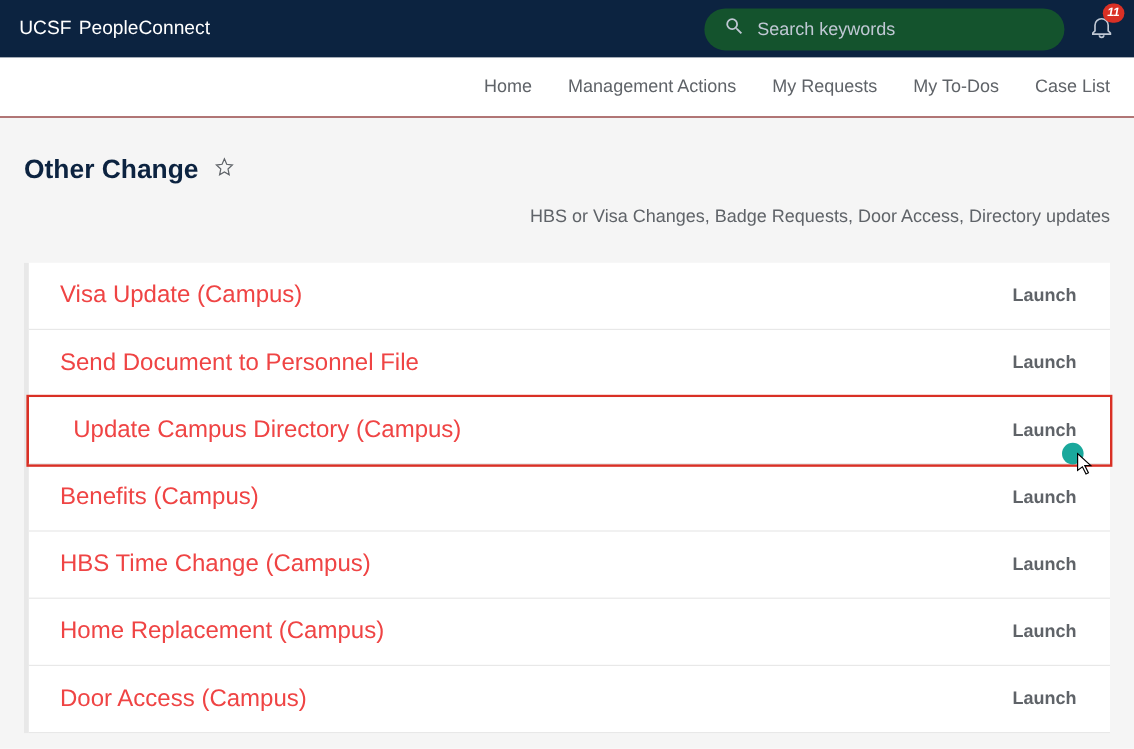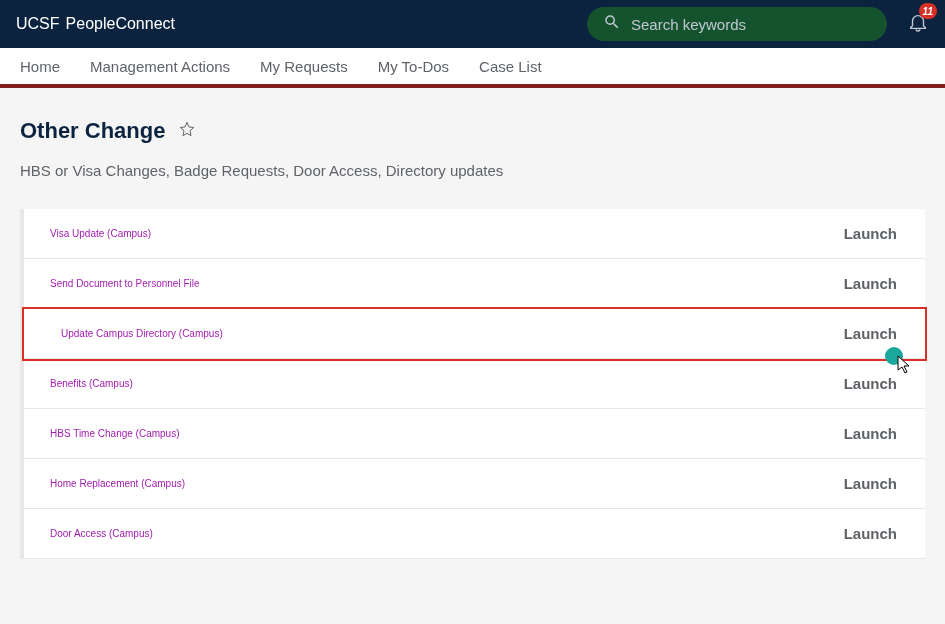--- a/index.html
+++ b/index.html
@@ -90,23 +90,24 @@
       display: flex;
       align-items: center;
       justify-content: center;
       padding: 0 4px;
     }
     .nav-bar {
       background: #fff;
       display: flex;
       gap: 30px;
       padding: 0 20px;
-      height: 40px;
-      align-items: center;
-      border-bottom: 4px solid #7f1d1d;
+      height: 50px;
+      align-items: center;
+      border-bottom: 1px solid #7f1d1d;
+      justify-content: flex-end;
     }
     .nav-item {
       color: #5f6368;
       font-size: 15px;
       cursor: pointer;
     }
     .content {
       padding: 30px 20px 0 20px;
     }
     .page-title-row {
@@ -124,36 +125,37 @@
       stroke: #5f6368;
       fill: none;
       stroke-width: 1.5;
       width: 16px;
       height: 16px;
     }
     .page-subtitle {
       color: #5f6368;
       font-size: 15px;
       margin-bottom: 30px;
+      text-align: right;
     }
     .list-container {
       background: #fff;
       border-left: 4px solid #e8e8e8;
     }
     .list-row {
       display: flex;
       justify-content: space-between;
       align-items: center;
       padding: 16px 28px 16px 26px;
       border-bottom: 1px solid #e8e8e8;
       position: relative;
     }
     .row-title {
-      color: #a21caf;
-      font-size: 10px;
+      color: #ef4444;
+      font-size: 20px;
     }
     .row-action {
       color: #5f6368;
       font-size: 15px;
       font-weight: 700;
       cursor: pointer;
     }
     .highlighted {
       box-shadow: 0 0 0 2px #d93025;
       z-index: 2;

